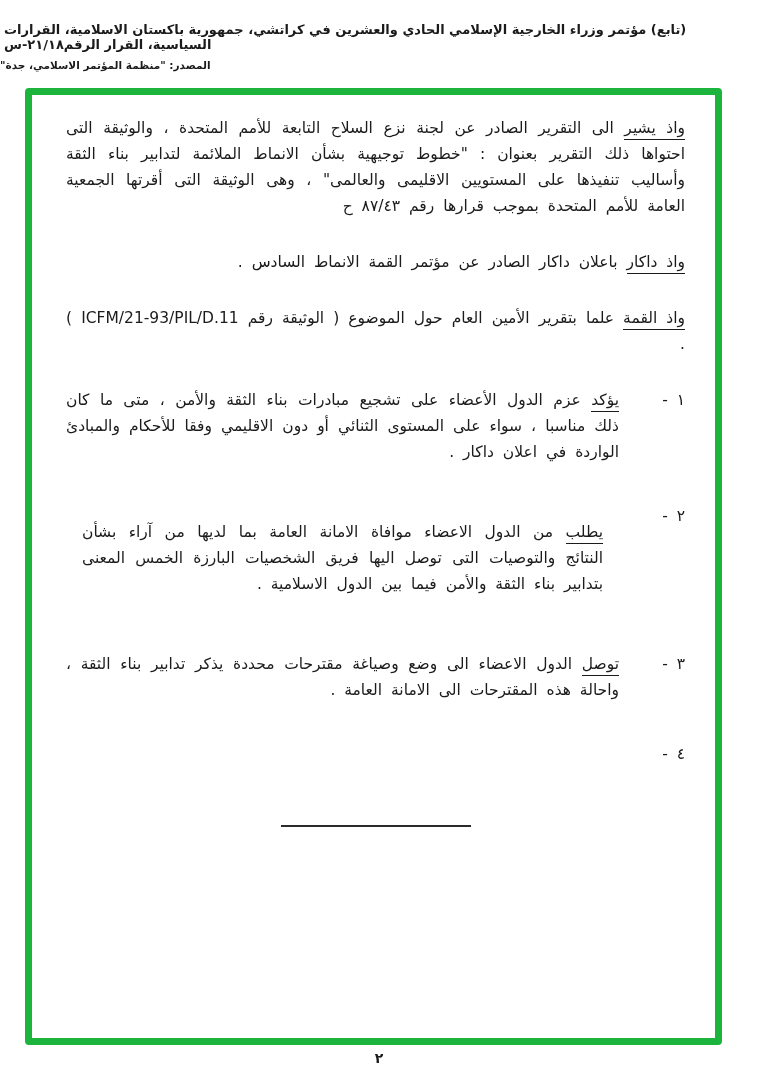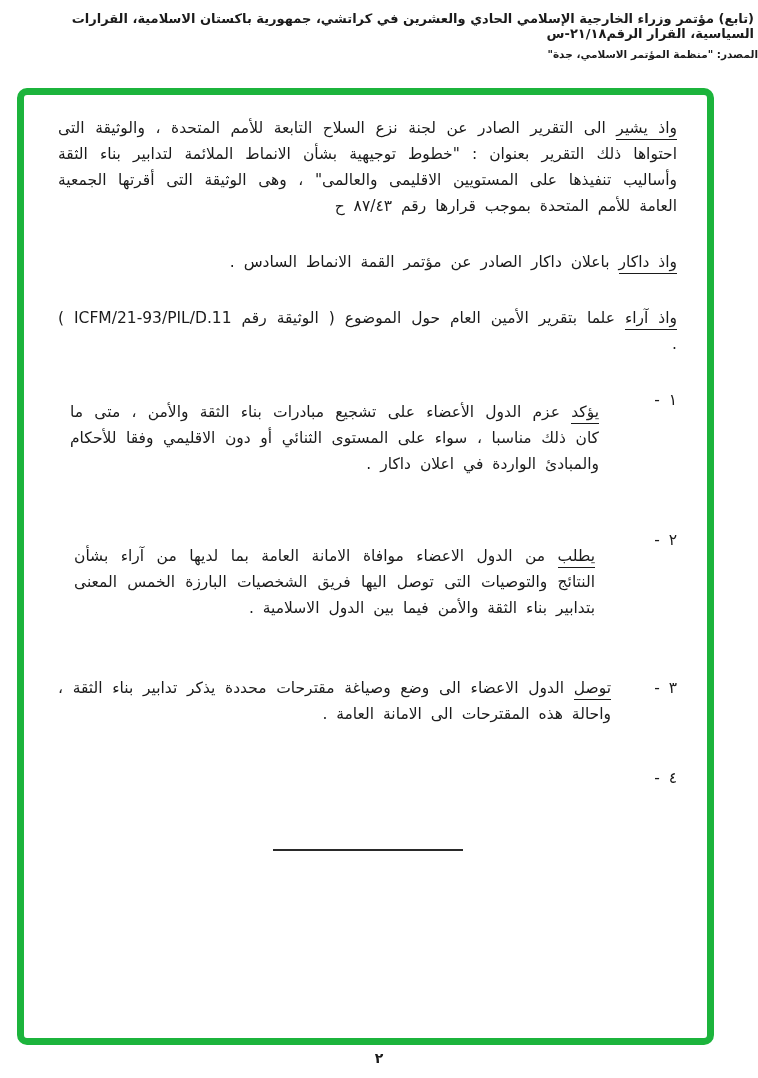--- a/index.html
+++ b/index.html
@@ -6,41 +6,41 @@
   body{
     width:758px;height:1078px;
     background:#ffffff;
     position:relative;
     font-family:"DejaVu Sans", sans-serif;
     color:#1b1b1b;
     overflow:hidden;
   }
   .doc-header{
     direction:rtl;
-    text-align:right;
-    padding-top:11px;
+    text-align:left;
+    padding-top:22px;
   }
   .doc-header .line1{
     font-size:13px;
     font-weight:bold;
     letter-spacing:0;
     padding:0 4px;
   }
   .doc-header .line2{
     font-size:10.5px;
     font-weight:bold;
     margin-top:7px;
   }
   .green-frame{
     position:absolute;
-    left:17px; top:88px;
+    left:25px; top:88px;
     width:697px; height:957px;
     box-sizing:border-box;
     border:7px solid #1cb43c;
-    border-radius:10px;
+    border-radius:4px;
     background:#ffffff;
   }
   .content{
     direction:rtl;
     box-sizing:border-box;
     padding:20px 30px 0 34px;
     font-size:15.5px;
     line-height:26px;
     word-spacing:4px;
   }
@@ -95,27 +95,27 @@
   <div class="line2">المصدر: "منظمة المؤتمر الاسلامي، جدة"</div>
 </header>
 
 <div class="green-frame">
   <div class="content">
 
     <p class="pre"><span class="lead">واذ يشير</span> <span>الى التقرير الصادر عن لجنة نزع السلاح التابعة للأمم المتحدة ، والوثيقة التى احتواها ذلك التقرير بعنوان : "خطوط توجيهية بشأن الانماط الملائمة لتدابير بناء الثقة وأساليب تنفيذها على المستويين الاقليمى والعالمى" ، وهى الوثيقة التى أقرتها الجمعية العامة للأمم المتحدة بموجب قرارها رقم ٨٧/٤٣ ح</span></p>
 
     <p class="pre sp"><span class="lead">واذ داكار</span> <span>باعلان داكار الصادر عن مؤتمر القمة الانماط السادس .</span></p>
 
-    <p class="pre sp"><span class="lead">واذ آراء</span> <span>علما بتقرير الأمين العام حول الموضوع ( الوثيقة رقم ICFM/21-93/PIL/D.11 ) .</span></p>
+    <p class="pre sp"><span class="lead">واذ القمة</span> <span>علما بتقرير الأمين العام حول الموضوع ( الوثيقة رقم ICFM/21-93/PIL/D.11 ) .</span></p>
 
     <div class="ops">
 
       <div class="item">
         <span class="num">١ -</span>
-        <p class="txt" style="margin:12px"><span class="lead">يؤكد</span> <span>عزم الدول الأعضاء على تشجيع مبادرات بناء الثقة والأمن ، متى ما كان ذلك مناسبا ، سواء على المستوى الثنائي أو دون الاقليمي وفقا للأحكام والمبادئ الواردة في اعلان داكار .</span></p>
+        <p class="txt" style="margin:0"><span class="lead">يؤكد</span> <span>عزم الدول الأعضاء على تشجيع مبادرات بناء الثقة والأمن ، متى ما كان ذلك مناسبا ، سواء على المستوى الثنائي أو دون الاقليمي وفقا للأحكام والمبادئ الواردة في اعلان داكار .</span></p>
       </div>
 
       <div class="item sp">
         <span class="num">٢ -</span>
         <p class="txt" style="margin:16px"><span class="lead">يطلب</span> <span>من الدول الاعضاء موافاة الامانة العامة بما لديها من آراء بشأن النتائج والتوصيات التى توصل اليها فريق الشخصيات البارزة الخمس المعنى بتدابير بناء الثقة والأمن فيما بين الدول الاسلامية .</span></p>
       </div>
 
       <div class="item sp">
         <span class="num">٣ -</span>
         <p class="txt" style="margin:0"><span class="lead">توصل</span> <span>الدول الاعضاء الى وضع وصياغة مقترحات محددة يذكر تدابير بناء الثقة ، واحالة هذه المقترحات الى الامانة العامة .</span></p>

